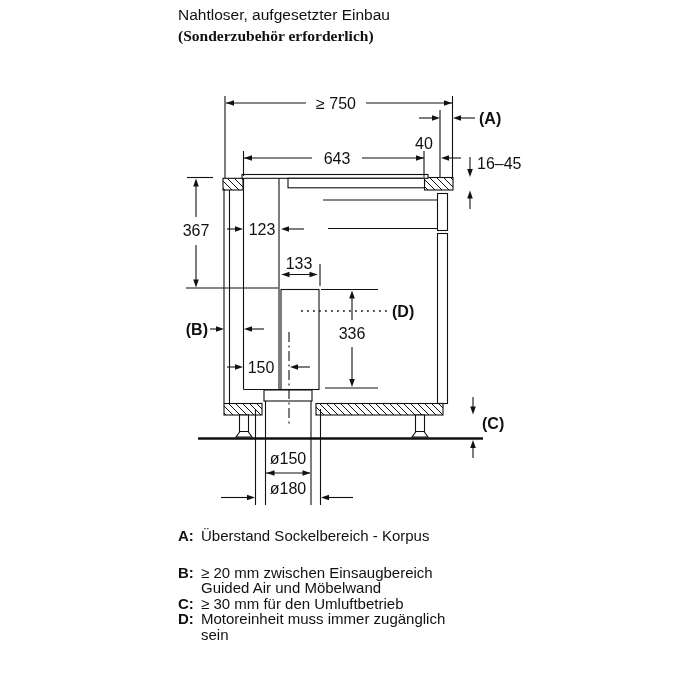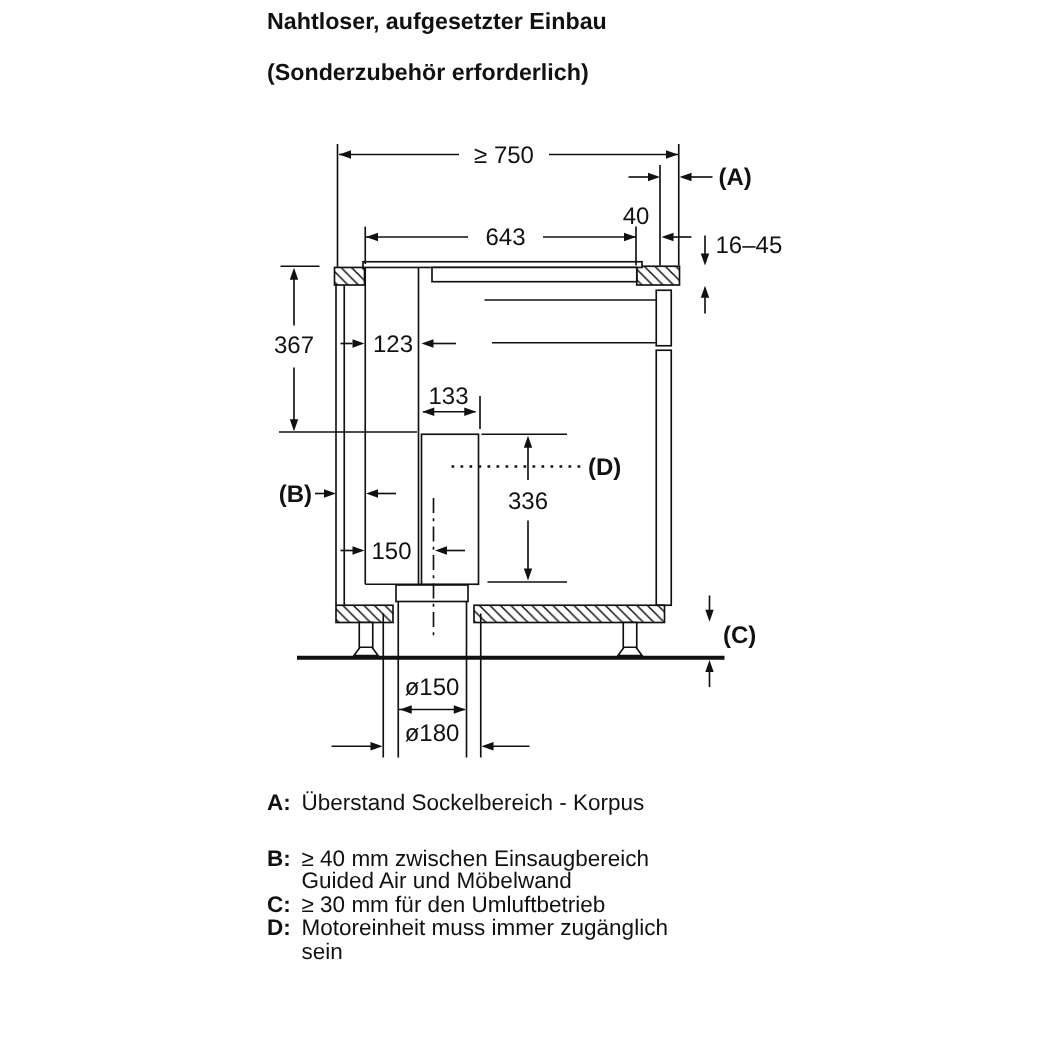--- a/index.html
+++ b/index.html
@@ -1,20 +1,20 @@
 <!DOCTYPE html>
 <html><head>
 <meta charset="utf-8">
 <style>
   html,body{margin:0;padding:0;background:#fff;}
   body{width:700px;height:700px;position:relative;font-family:"Liberation Sans",sans-serif;color:#111;}
   .title{position:absolute;left:178px;top:6px;font-size:15.5px;line-height:17.5px;}
   .title .t1{font-weight:400;}
-  .title .t2{font-weight:700;}
-  .title .t3{font-weight:700;margin-top:16px;}
+  .title .t2{font-weight:400;}
+  .title .t3{font-weight:700;margin-top:3px;font-family:Liberation Serif, serif;}
   svg.drawing{position:absolute;left:0;top:0;}
   svg text{font-family:"Liberation Sans",sans-serif;fill:#111;}
   .dim{font-size:16px;font-weight:400;}
   .dimb{font-size:16px;font-weight:700;}
   .legend{position:absolute;left:178px;top:528px;width:350px;font-size:15px;line-height:15.5px;}
   .lrow{display:flex;}
   .lrow .lkey{flex:0 0 23px;font-weight:700;}
   .lrow .ltxt{white-space:pre-line;}
   .gap-a{margin-top:21px;}
   .gap-b{margin-top:20px;}
@@ -197,21 +197,21 @@
   <text class="dim" x="288" y="494" text-anchor="middle">ø180</text>
 </svg>
 
 <div class="legend">
   <div class="lrow">
     <span class="lkey">A:</span>
     <span class="ltxt">Überstand Sockelbereich - Korpus</span>
   </div>
   <div class="lrow gap-a">
     <span class="lkey">B:</span>
-    <span class="ltxt">≥ 40 mm zwischen Einsaugbereich
+    <span class="ltxt">≥ 20 mm zwischen Einsaugbereich
 Guided Air und Möbelwand</span>
   </div>
   <div class="lrow">
     <span class="lkey">C:</span>
     <span class="ltxt">≥ 30 mm für den Umluftbetrieb</span>
   </div>
   <div class="lrow">
     <span class="lkey">D:</span>
     <span class="ltxt">Motoreinheit muss immer zugänglich
 sein</span>

